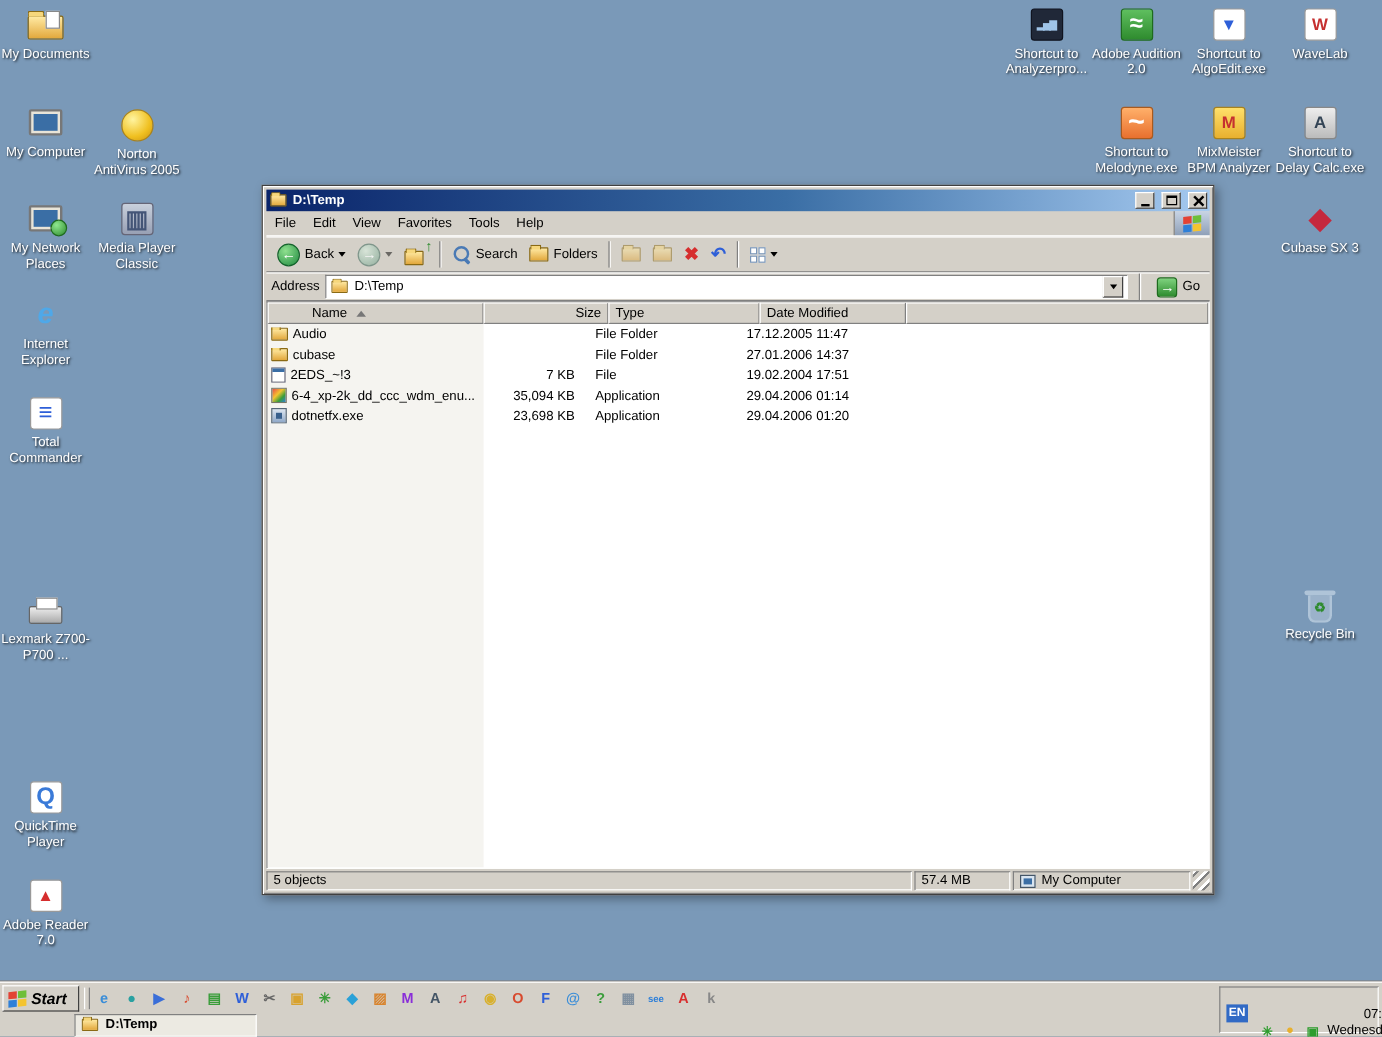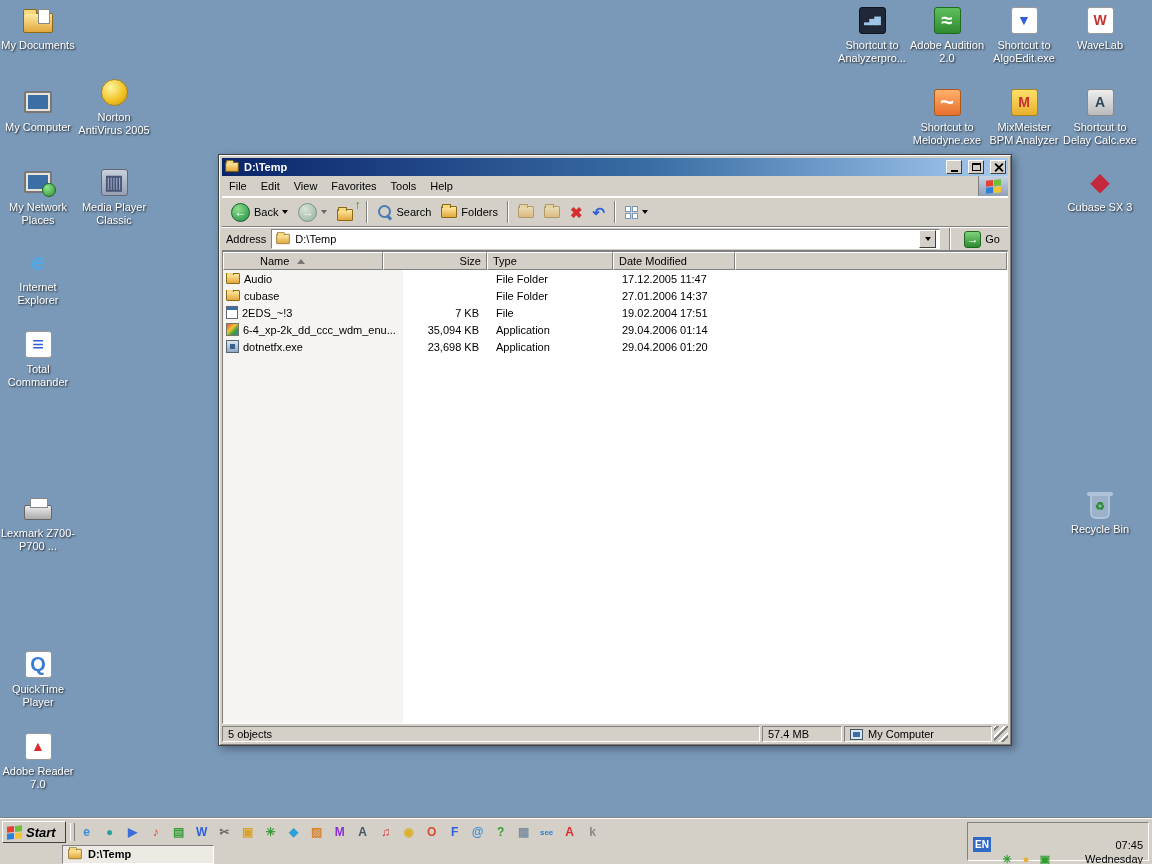--- a/index.html
+++ b/index.html
@@ -87,21 +87,21 @@
   .addressbar { height: 24px; flex: none; display: flex; align-items: center; gap: 5px; padding: 0 4px; border-top: 1px solid #FFF; border-bottom: 1px solid #808080; }
   .addr-field { flex: 1; height: 20px; background: #fff; border: 1px solid; border-color: #808080 #FFF #FFF #808080; display: flex; align-items: center; gap: 4px; padding: 0 3px; }
   .addr-drop { width: 17px; height: 18px; margin-left: auto; background: #D4D0C8; border: 1px solid; border-color: #FFF #404040 #404040 #FFF; display: flex; align-items: center; justify-content: center; }
   .go-btn { display: flex; align-items: center; gap: 4px; padding: 0 4px; }
   .go-ic { width: 17px; height: 17px; border-radius: 3px; background: linear-gradient(#7FD37F,#2E8B2E); border: 1px solid #1E6B1E; color: #fff; display: flex; align-items: center; justify-content: center; font-weight: bold; font-size: 12px; }
 
   
   .client { flex: 1; background: #fff; border: 1px solid; border-color: #808080 #FFF #FFF #808080; position: relative; overflow: hidden; }
   .lheader { display: flex; height: 18px; position: relative; z-index: 2; }
   .hcell { background: #D4D0C8; border: 1px solid; border-color: #FFF #808080 #808080 #FFF; display: flex; align-items: center; padding: 0 5px; flex: none; }
-  .h-name { width: 160px; padding-left: 36px; } .h-size { width: 104px; justify-content: flex-end; }
+  .h-name { width: 180px; padding-left: 36px; } .h-size { width: 104px; justify-content: flex-end; }
   .h-type { width: 126px; } .h-date { width: 122px; } .h-fill { flex: 1; }
   .sort-up { width: 0; height: 0; border-left: 4px solid transparent; border-right: 4px solid transparent; border-bottom: 5px solid #777; margin-left: 8px; }
   .col-shade { position: absolute; left: 0; top: 18px; width: 180px; bottom: 0; background: #F5F4F0; z-index: 0; }
   .rows { position: relative; z-index: 1; }
   .frow { display: flex; height: 17px; align-items: center; }
   .fc-name { width: 180px; display: flex; align-items: center; gap: 4px; padding-left: 3px; overflow: hidden; white-space: nowrap; flex: none; }
   .fc-size { width: 88px; text-align: right; padding-right: 12px; flex: none; }
   .fc-type { width: 126px; padding-left: 5px; flex: none; }
   .fc-date { width: 122px; padding-left: 5px; flex: none; }
   .fi { flex: none; }
@@ -123,21 +123,21 @@
   
   .taskbar { position: absolute; left: 0; right: 0; bottom: 0; height: 46px; background: #D4D0C8; border-top: 1px solid #FFF; box-shadow: 0 -1px 0 #808080; padding: 2px; font-size: 11px; }
   .tb-top { height: 22px; display: flex; align-items: center; }
   .start-btn { height: 22px; display: flex; align-items: center; gap: 4px; padding: 0 9px 0 4px; background: #D4D0C8; border: 1px solid; border-color: #FFF #404040 #404040 #FFF; font-weight: bold; font-size: 13px; font-style: italic; flex: none; }
   .ql-handle { width: 5px; height: 18px; border-left: 1px solid #FFF; border-right: 1px solid #808080; margin: 0 4px; flex: none; }
   .ql { display: flex; align-items: center; gap: 7px; }
   .qi { width: 16px; height: 16px; display: flex; align-items: center; justify-content: center; font-weight: bold; font-size: 12px; white-space: nowrap; overflow: hidden; flex: none; }
   .qi-txt { font-size: 8px; }
   .tb-bottom { height: 20px; display: flex; align-items: center; margin-top: 1px; }
   .task-btn { margin-left: 60px; width: 152px; height: 19px; display: flex; align-items: center; gap: 5px; padding: 0 4px; background: #ECEAE2; border: 1px solid; border-color: #808080 #FFF #FFF #808080; font-weight: bold; }
-  .tray { position: absolute; right: 3px; top: 3px; bottom: 3px; width: 182px; border: 1px solid; border-color: #808080 #FFF #FFF #808080; display: grid; grid-template-rows: 1fr 1fr; padding: 14px 5px; }
+  .tray { position: absolute; right: 3px; top: 3px; bottom: 3px; width: 133px; border: 1px solid; border-color: #808080 #FFF #FFF #808080; display: grid; grid-template-rows: 1fr 1fr; padding: 14px 5px; }
   .tray-row { display: flex; align-items: center; gap: 5px; }
   .lang-badge { width: 18px; height: 15px; background: #316AC5; color: #fff; font-size: 10px; font-weight: bold; display: flex; align-items: center; justify-content: center; flex: none; }
   .tray-right { margin-left: auto; }
   .tray-ic { width: 14px; height: 14px; display: flex; align-items: center; justify-content: center; font-size: 11px; font-weight: bold; flex: none; }
   .tray-ind { width: 22px; flex: none; }
 </style>
 </head>
 <body>
 
 <div class="desktop">
@@ -147,21 +147,21 @@
         <div class="sh-folder sh-doc"></div>
       </div>
     <div class="dlabel">My Documents</div>
   </div>
   <div class="dicon" style="left:1px;top:86px">
     <div class="ic">
         <div class="sh-pc"></div>
       </div>
     <div class="dlabel">My Computer</div>
   </div>
-  <div class="dicon" style="left:77px;top:76px">
+  <div class="dicon" style="left:77px;top:88px">
     <div class="ic">
         <div class="sh-ball"></div>
       </div>
     <div class="dlabel">Norton AntiVirus 2005</div>
   </div>
   <div class="dicon" style="left:1px;top:166px">
     <div class="ic">
         <div class="sh-pc sh-net"></div>
       </div>
     <div class="dlabel">My Network Places</div>

